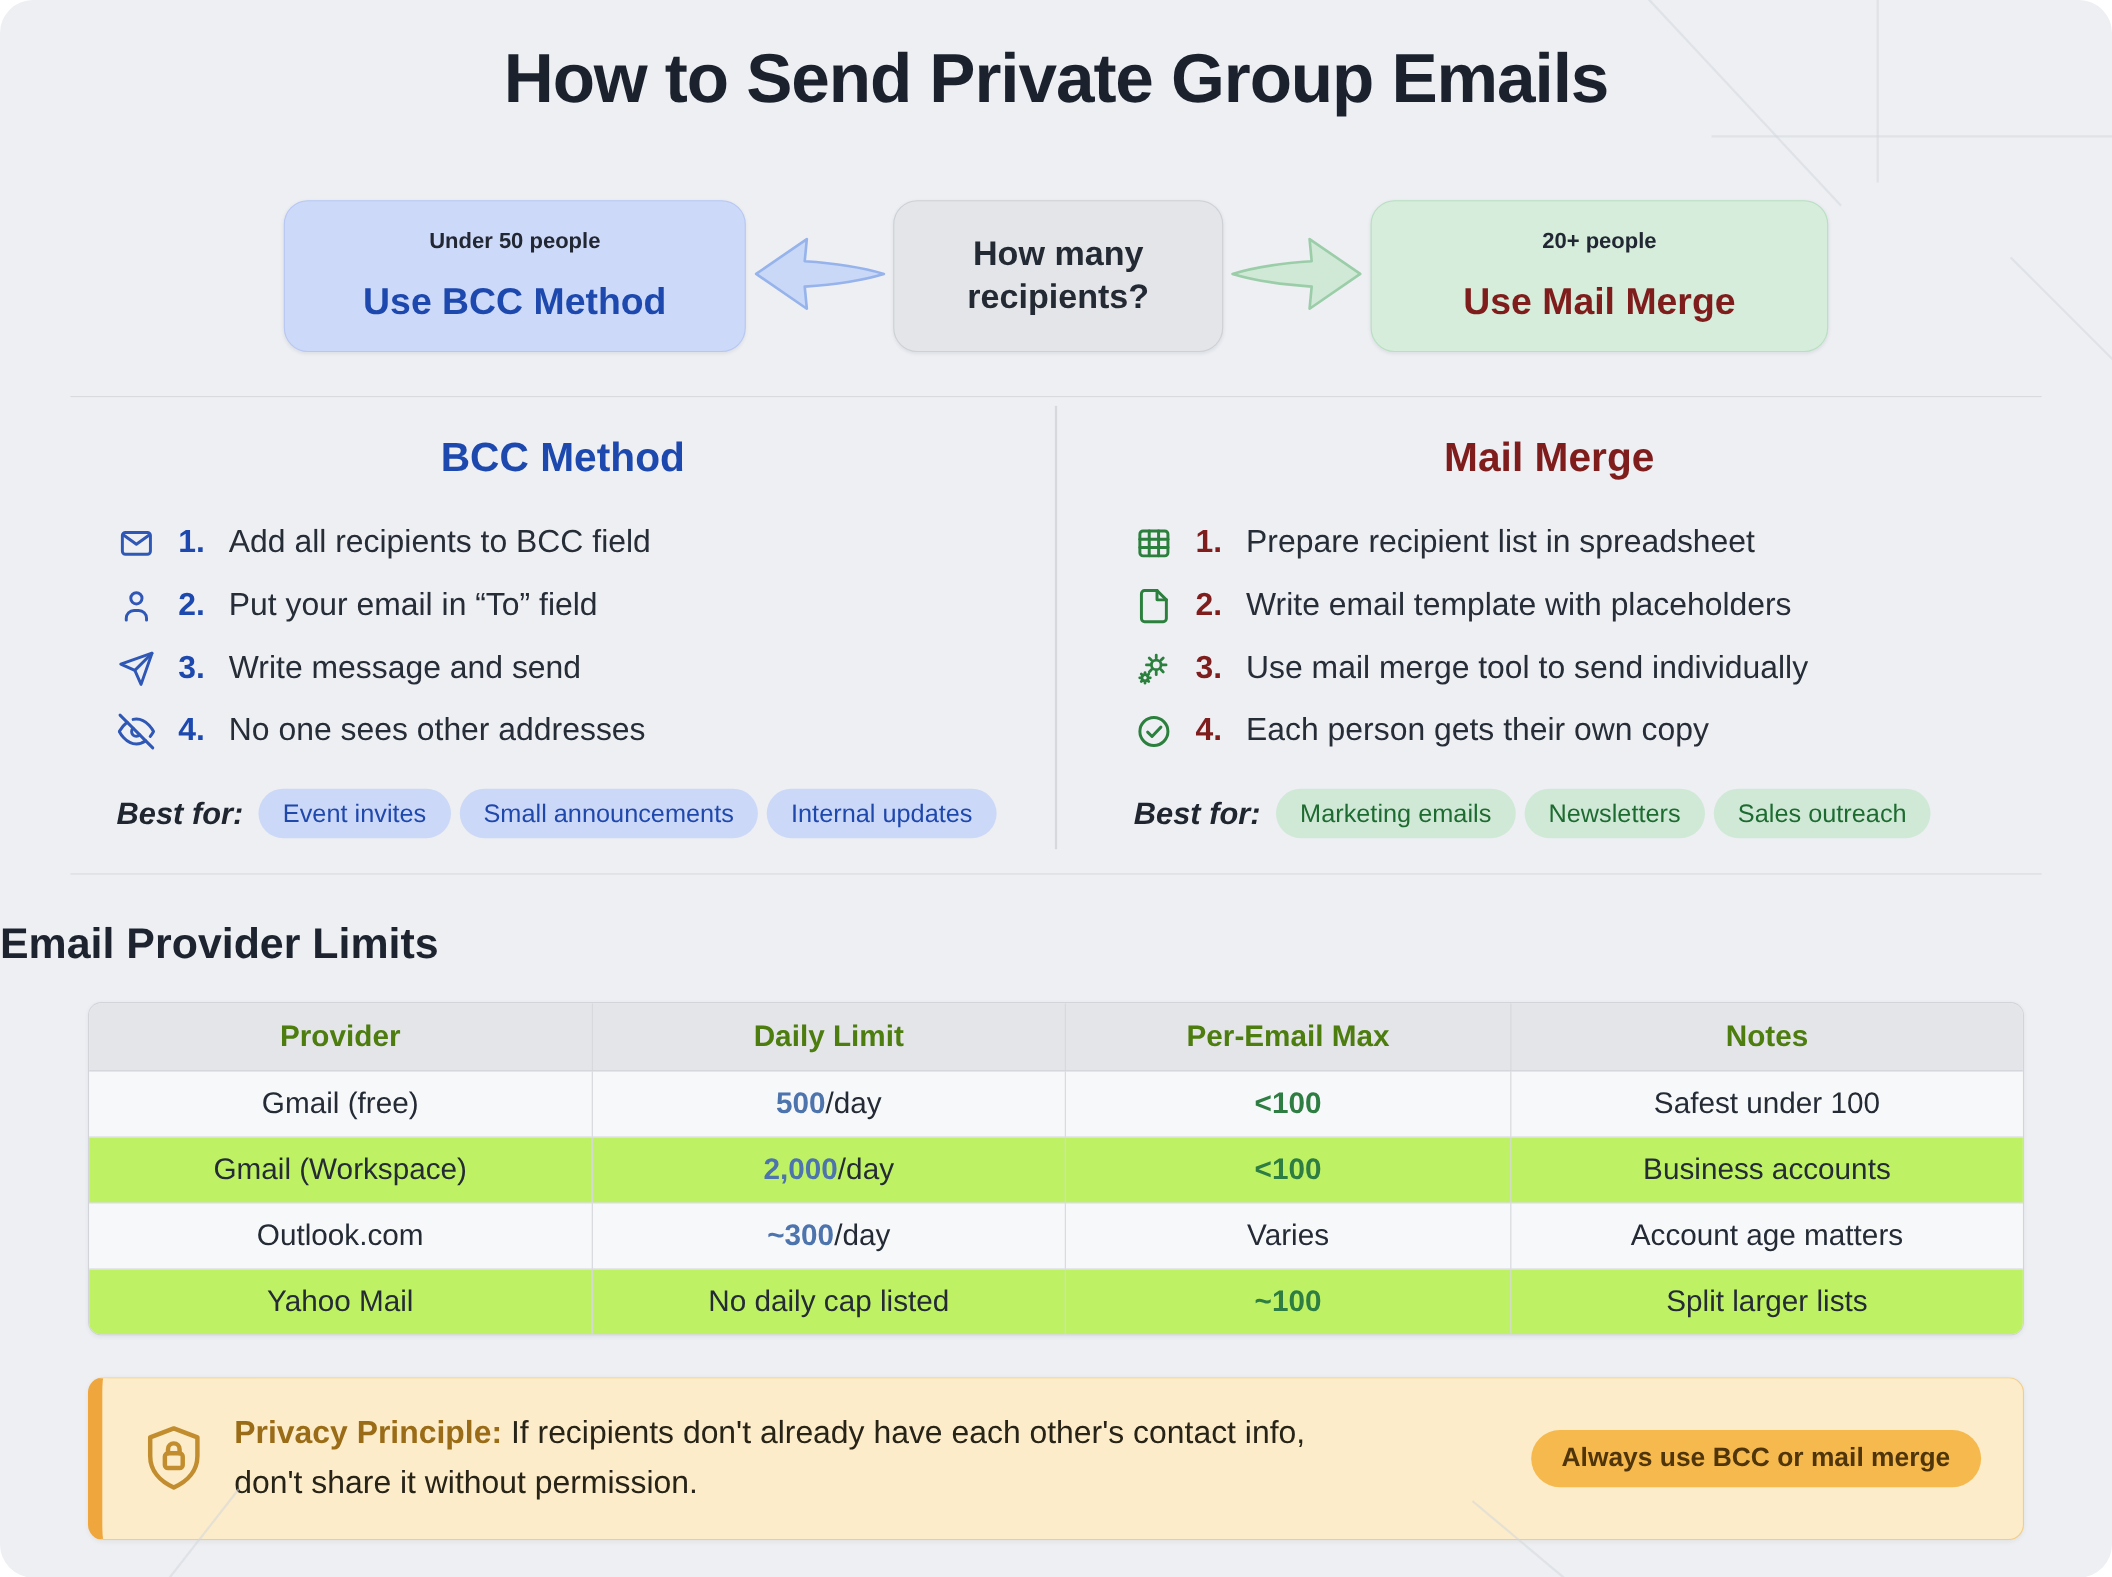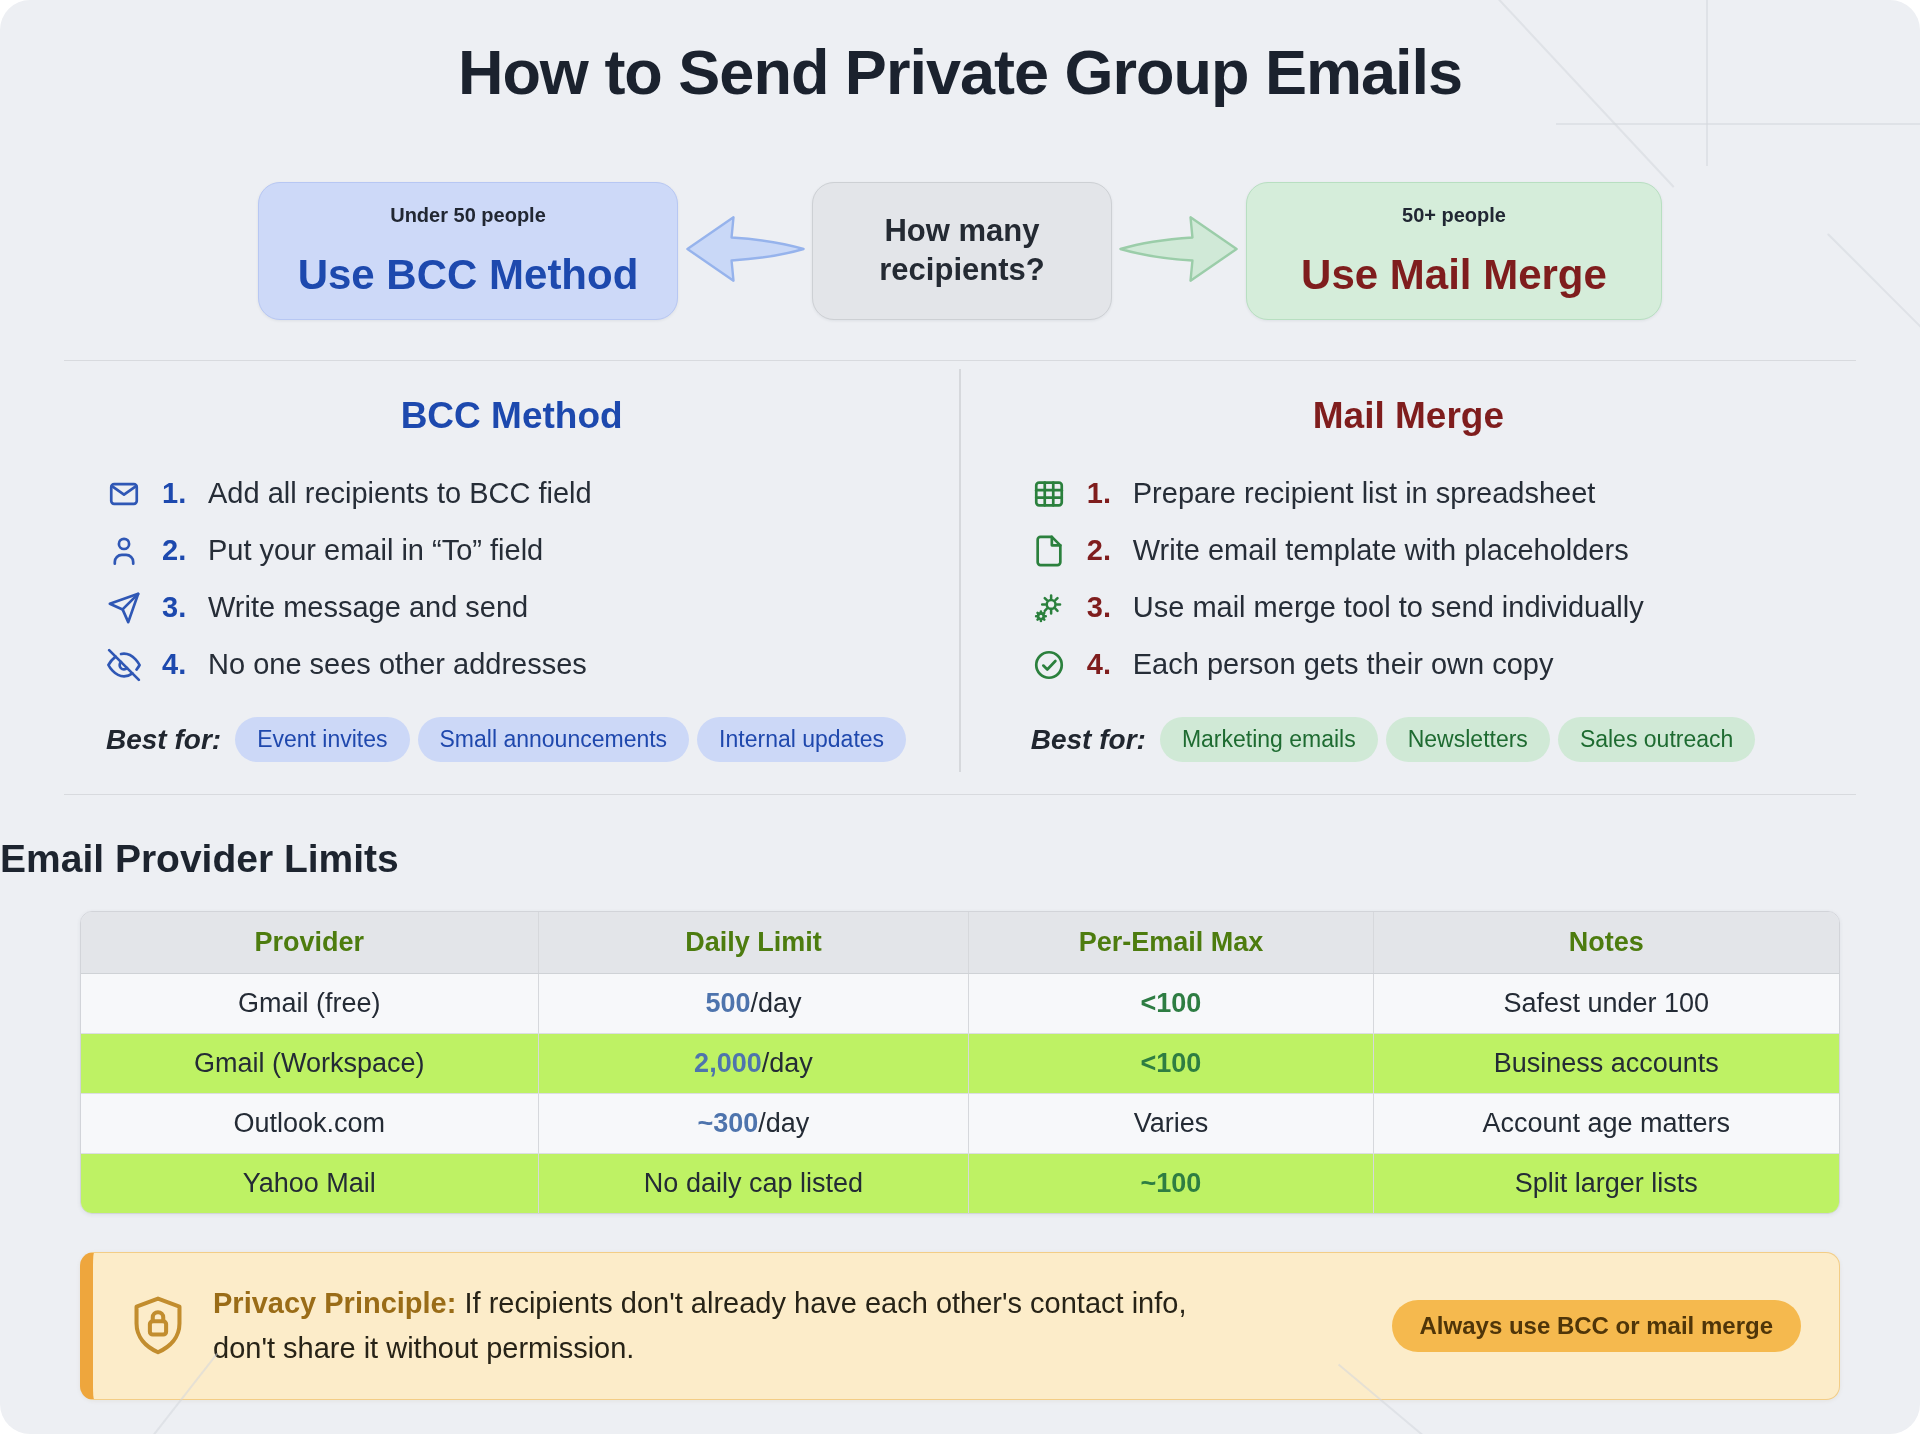--- a/index.html
+++ b/index.html
@@ -25,21 +25,21 @@
   .flow{ margin-top:74px; display:flex; justify-content:center; align-items:center; }
   .fbox{
     height:138px; border-radius:22px; display:flex; flex-direction:column;
     justify-content:center; align-items:center; text-align:center;
     box-shadow:0 1px 3px rgba(40,50,70,.08);
   }
   .fbox-blue{ width:420px; background:#cdd9f8; border:1.5px solid #b7c7f3; }
   .fbox-gray{ width:300px; background:#e3e5e9; border:1.5px solid #cdd0d4; }
   .fbox-green{ width:416px; background:#d5edda; border:1.5px solid #b8dfc1; }
   .fbox-l1{ font-size:20px; font-weight:700; color:#212733; }
-  .fbox-l2{ font-size:42px; font-weight:800; margin-top:24px; }
+  .fbox-l2{ font-size:34px; font-weight:800; margin-top:24px; }
   .t-blue{ color:#1d49ae; }
   .t-green{ color:#7f1d1d; }
   .fbox-q{ font-size:31px; font-weight:700; color:#242a33; line-height:1.25; }
   .arrow{ margin:0 3px; }
 
   
   .hdiv{ width:1792px; margin:0 auto; border-top:1.5px solid #d8dade; }
   .hdiv1{ margin-top:40px; }
 
   
@@ -124,21 +124,21 @@
     </span>
     <div class="fbox fbox-gray">
       <div class="fbox-q" style="width:230px;">How many recipients?</div>
     </div>
     <span>
       <svg class="arrow" width="128" height="96" viewBox="0 0 130 100">
         <path d="M 125 50 L 77 17 L 79 38 C 48 40 24 44 4 50 C 24 56 48 60 79 62 L 77 83 Z" fill="#d0e9d7" stroke="#9bcda9" stroke-width="2.5" stroke-linejoin="round"></path>
       </svg>
     </span>
     <div class="fbox fbox-green">
-      <div class="fbox-l1">50+ people</div>
+      <div class="fbox-l1">20+ people</div>
       <div class="fbox-l2 t-green">Use Mail Merge</div>
     </div>
   </div>
 
   <div class="hdiv hdiv1"></div>
 
   <div class="columns">
 
     <section class="col col-left">
       <h2 class="col-title t-blue">BCC Method</h2>

